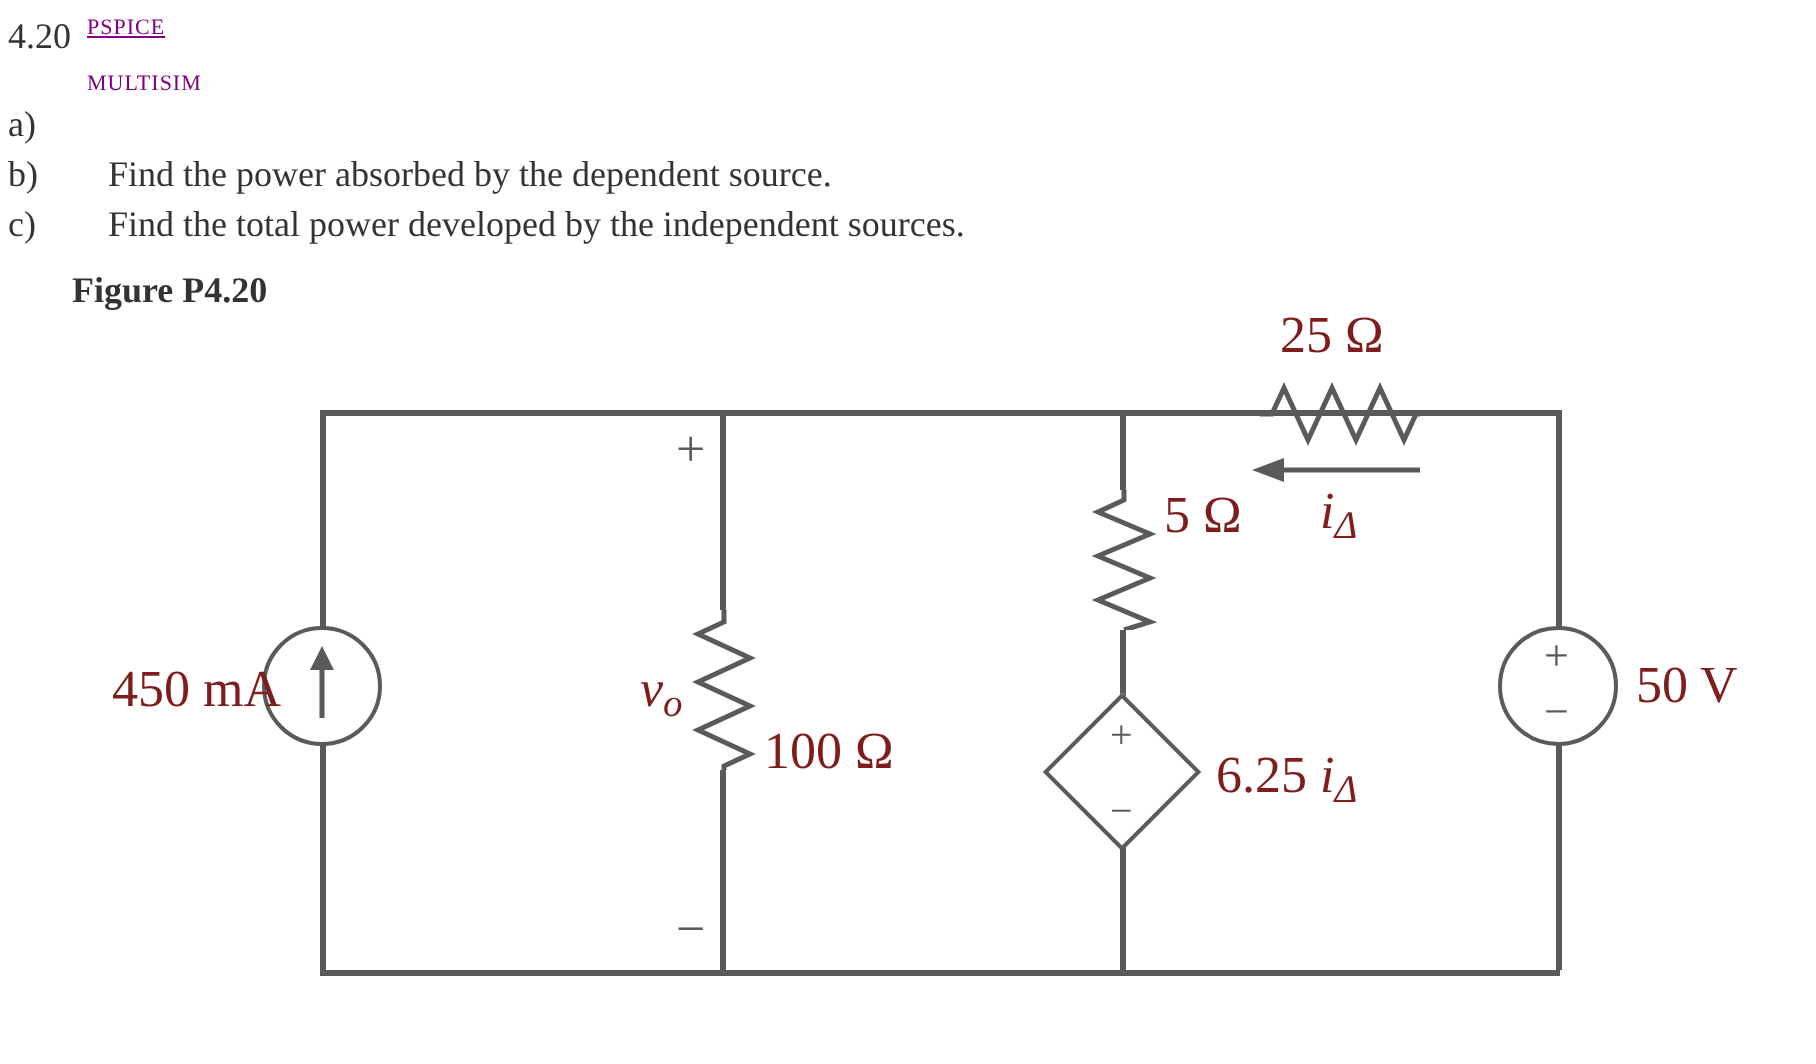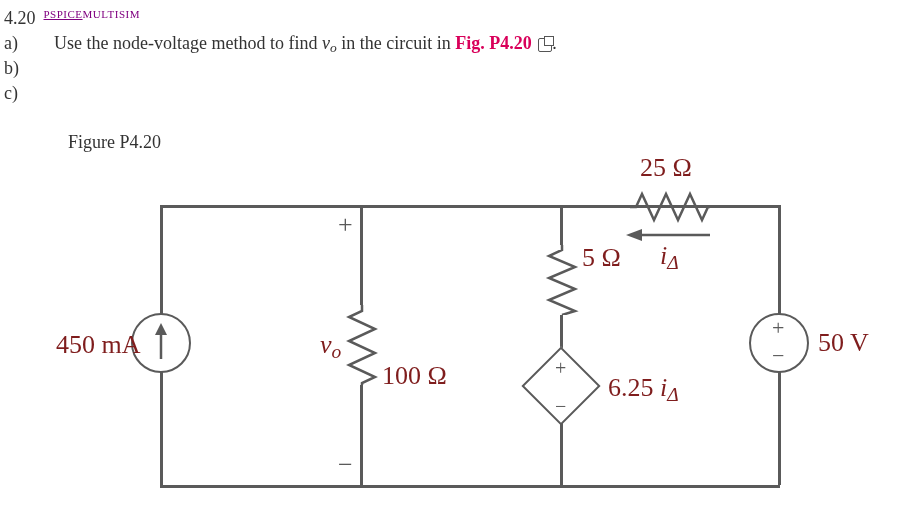--- a/index.html
+++ b/index.html
@@ -1,34 +1,34 @@
 <!DOCTYPE html>
 <html><head>
   <meta charset="utf-8">
   <style>
     * { margin: 0; padding: 0; box-sizing: border-box; }
     body { width: 908px; height: 532px; font-family: 'Times New Roman', serif; background: white; position: relative; }
     
     .problem-header { display: flex; align-items: flex-start; padding: 8px 4px 2px; }
     .prob-num { font-size: 18px; color: #333; margin-right: 8px; }
-    .sim-labels { display: flex; flex-direction: row; font-size: 11px; line-height: 1.1; }
+    .sim-labels { display: flex; flex-direction: column; font-size: 11px; line-height: 1.1; gap: 16px; }
     .pspice { color: purple; letter-spacing: 0.5px; text-decoration: underline; }
     .multisim { color: purple; letter-spacing: 0.5px; }
     
     .question-list { padding: 2px 4px 4px 4px; }
     .question-row { display: flex; font-size: 18px; color: #333; margin-bottom: 4px; }
     .q-label { width: 50px; flex-shrink: 0; }
     .q-text { }
     .fig-link { color: #d9005a; font-weight: bold; }
     .italic { font-style: italic; }
     .sub { font-size: 0.75em; font-style: italic; position: relative; top: 3px; }
     .link-icon { display: inline-block; width: 14px; height: 14px; border: 1.5px solid #555; border-radius: 2px; vertical-align: middle; margin-left: 2px; position: relative; }
     .link-icon::after { content:''; position:absolute; top:-3px; right:-3px; width:8px; height:8px; border:1.5px solid #555; background:white; }
     
-    .figure-title { padding-left: 68px; font-size: 18px; font-weight: normal; color: #333; margin-top: 20px; }
+    .figure-title { padding-left: 36px; font-size: 18px; font-weight: bold; color: #333; margin-top: 4px; }
     
     .circuit { position: absolute; top: 145px; left: 60px; width: 800px; height: 370px; }
     
     .wire { position: absolute; background: #5a5a5a; }
     
     .comp-label { position: absolute; color: #7f1d1d; font-size: 26px; font-family: 'Times New Roman', serif; white-space: nowrap; }
     
     
     .isrc { position: absolute; width: 60px; height: 60px; border: 2.5px solid #5a5a5a; border-radius: 50%; background: white; }
     
@@ -52,29 +52,28 @@
   <span class="prob-num">4.20</span>
   <div class="sim-labels">
     <span class="pspice">PSPICE</span>
     <span class="multisim">MULTISIM</span>
   </div>
 </div>
 
 <div class="question-list">
   <div class="question-row">
     <span class="q-label">a)</span>
-    <span class="q-text">
-      <span>Use the node-voltage method to find </span><span class="italic">v</span><span class="sub">o</span><span> in the circuit in </span><span class="fig-link">Fig. P4.20</span> <span class="link-icon"></span><span>.</span>
-    </span>
   </div>
   <div class="question-row">
     <span class="q-label">b)</span>
+    <span class="q-text">Find the power absorbed by the dependent source.</span>
   </div>
   <div class="question-row">
     <span class="q-label">c)</span>
+    <span class="q-text">Find the total power developed by the independent sources.</span>
   </div>
 </div>
 
 <div class="figure-title">Figure P4.20</div>
 
 <div class="circuit">
 
   <div class="wire" style="left:100px; top:60px; width:620px; height:2.5px;"></div>
 
   <div class="wire" style="left:100px; top:340px; width:620px; height:2.5px;"></div>

